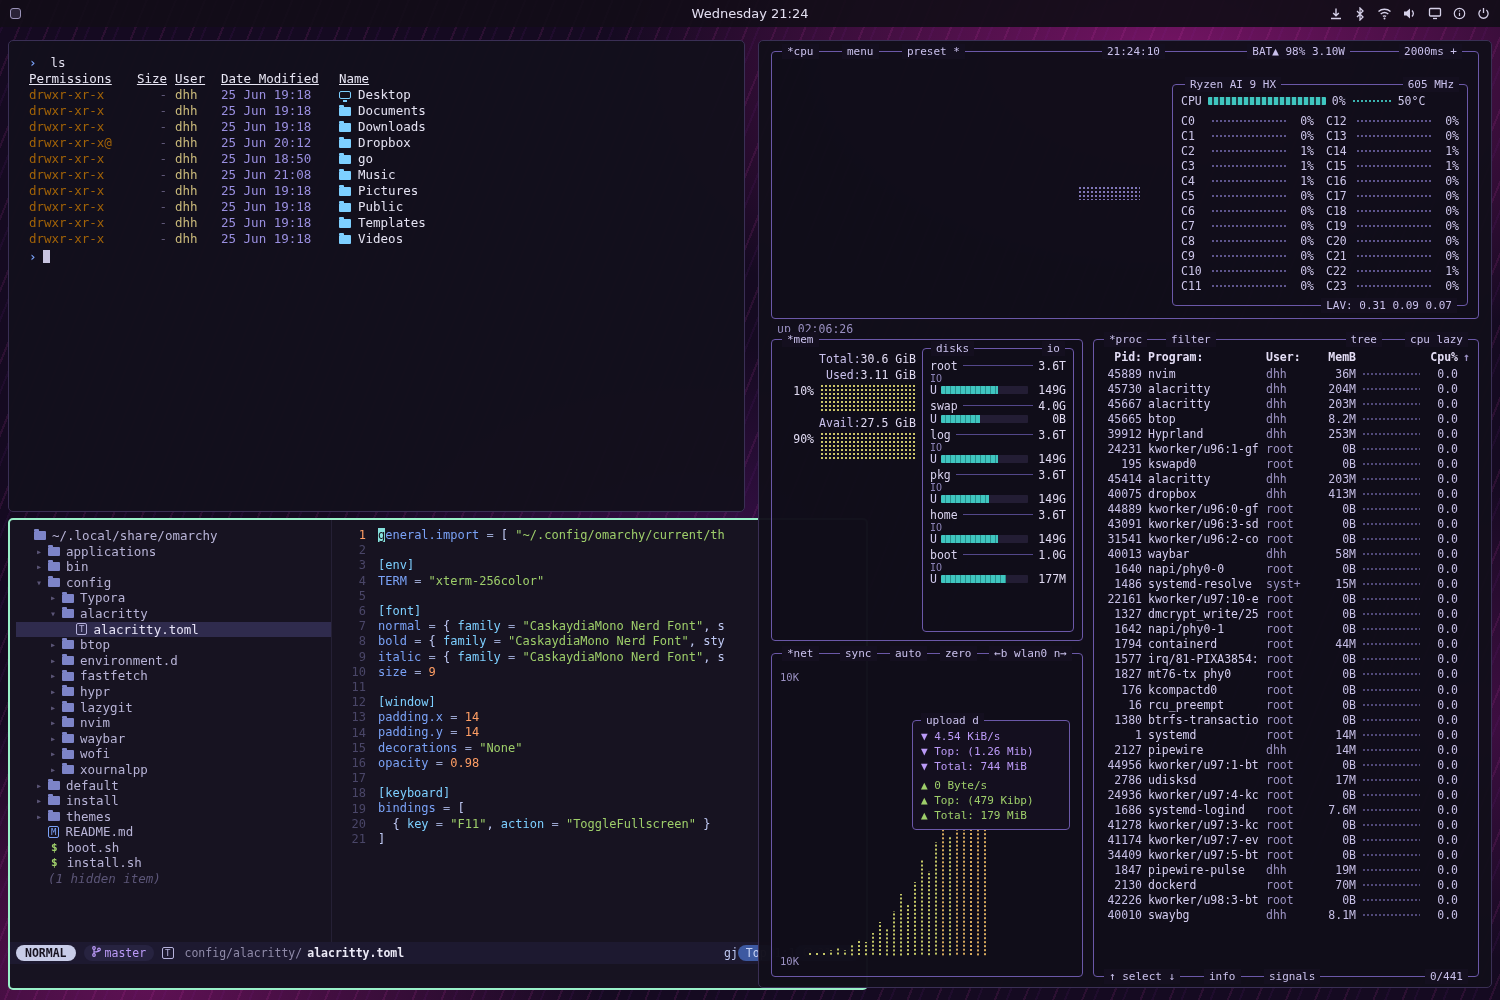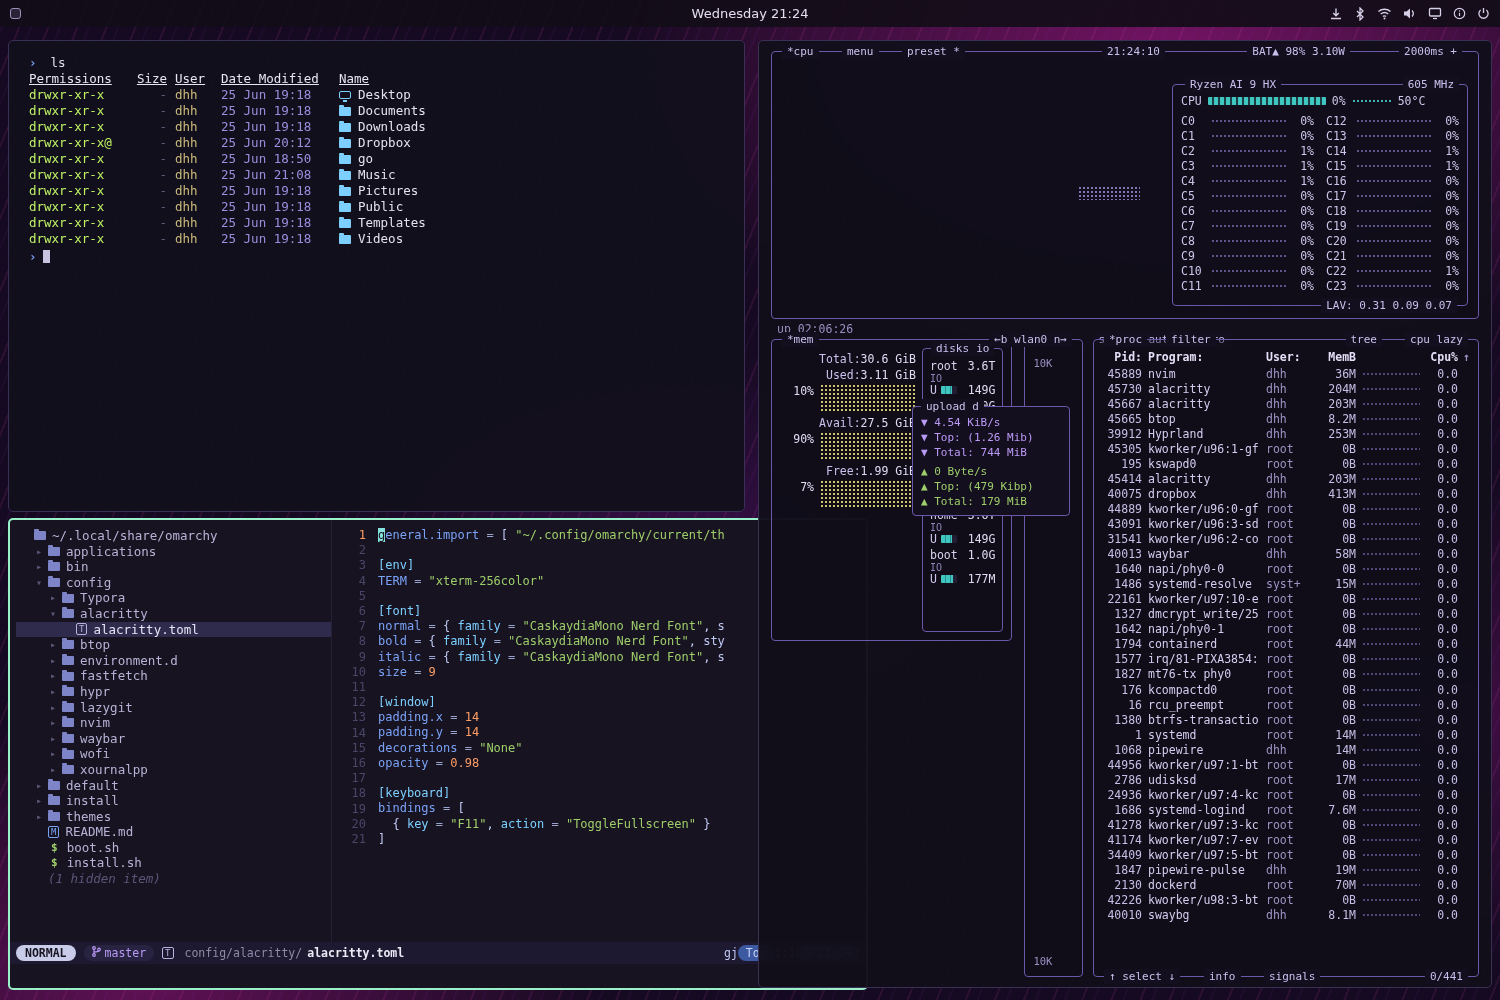--- a/index.html
+++ b/index.html
@@ -29,21 +29,21 @@
   .term1{left:8px;top:40px;width:737px;height:472px;padding:14px 20px;font-size:12.5px;line-height:16px}
   .prompt-sym{color:#7aa2f7;font-weight:bold}
   .cmd{color:#e2e0f0;margin-left:14px}
   .ls-head,.ls-row{display:flex;white-space:pre}
   .ls-head span{color:#e8e6f4;text-decoration:underline}
   .cell-perm{width:104px}
   .cell-size{width:42px;text-align:right;padding-right:8px}
   .cell-user{width:46px}
   .cell-date{width:118px}
   .cell-name{display:flex;align-items:center}
-  .c-perm{color:#bef264}
+  .c-perm{color:#a16207}
   .c-size{color:#5f5878}
   .c-user{color:#c9b97a}
   .c-date{color:#9a8fe0}
   .c-name{color:#e4e2f2}
   .ls-head .cell-size{color:#e8e6f4}
   .fi{display:inline-block;width:12px;height:9px;position:relative;margin-right:7px;border-radius:1px;background:#7dcfff;flex:0 0 auto}
   .fi::before{content:"";position:absolute;top:-2px;left:0;width:5px;height:2px;background:inherit;border-radius:1px 1px 0 0}
   .fi-monitor{background:transparent;border:1.5px solid #7dcfff;height:8px;width:12px;border-radius:2px}
   .fi-monitor::before{top:8px;left:3px;width:4px;height:2px;background:#7dcfff;border-radius:0}
   .blockcur{display:inline-block;width:7px;height:13px;background:#c8c4e0;vertical-align:-2px;margin-left:6px}
@@ -96,21 +96,21 @@
   .meter{height:8px;border-radius:1px;background:repeating-linear-gradient(90deg,#3fc6c0 0 4px,rgba(63,198,192,.25) 4px 6px)}
   .cpu-meter{width:118px}
   .tempdots{width:40px;height:5px;background-image:radial-gradient(rgba(63,198,192,.9) .8px,transparent 1.1px);background-size:4px 4px}
   .core-grid{display:grid;grid-template-columns:1fr 1fr;column-gap:12px;margin-top:4px}
   .core{display:flex;align-items:center;height:15px;gap:4px}
   .cname{width:26px;color:#cdc6ea}
   .cgraph{flex:1;height:4px;background-image:radial-gradient(rgba(110,100,165,.85) .7px,transparent 1px);background-size:4px 4px}
   .cpct{width:24px;text-align:right}
   .upline{height:20px;display:flex;align-items:center;padding-left:6px;color:#9a90c2}
   .lower{flex:1;display:flex;gap:10px;min-height:0}
-  .leftcol{width:312px;display:flex;flex-direction:row;gap:12px;min-height:0}
+  .leftcol{width:312px;display:flex;flex-direction:column;gap:12px;min-height:0}
   .mem-box{height:302px;flex:0 0 auto;display:flex;padding:12px 8px 8px}
   .mem-stats{width:142px;padding-right:6px}
   .mrow{display:flex;justify-content:flex-end;height:16px}
   .mlabel{color:#c9c0ec}
   .mval{color:#e0daf2}
   .msec{margin-bottom:2px}
   .msec .g{display:flex;gap:6px;height:30px;align-items:flex-start}
   .mpct{width:34px;text-align:right;color:#e0daf2}
   .dotg{flex:1;height:28px;background-image:radial-gradient(rgba(213,206,110,.95) 1px,transparent 1.3px);background-size:4px 4px;background-position:0 100%}
   .disks-box{flex:1;border:1px solid #6b58a8;border-radius:4px;position:relative;padding:8px 7px 4px;margin-top:-4px}
@@ -578,30 +578,20 @@
               <div class="msec">
                 <div class="mrow">
                   <span class="mlabel">Avail:</span>
                   <span class="mval">27.5 GiB</span>
                 </div>
                 <div class="g">
                   <span class="mpct">90%</span>
                   <span class="dotg"></span>
                 </div>
               </div>
-              <div class="msec">
-                <div class="mrow">
-                  <span class="mlabel">Free:</span>
-                  <span class="mval">1.99 GiB</span>
-                </div>
-                <div class="g">
-                  <span class="mpct">7%</span>
-                  <span class="dotg"></span>
-                </div>
-              </div>
             </div>
         </div>
         <div class="disks-box">
           <span class="bx-label" style="left:8px">disks</span>
           <span class="bx-label" style="right:8px">io</span>
           <div style="margin-top:2px">
               <div class="disk">
                 <div class="drow1">
                   <span class="dname">root</span>
                   <span class="lead"></span>
@@ -796,21 +786,21 @@
           <div class="prow">
             <span class="p-pid">39912</span>
             <span class="p-prog">Hyprland</span>
             <span class="p-user">dhh</span>
             <span class="p-mem">253M</span>
             <span class="p-gr"></span>
             <span class="p-cpu">0.0</span>
             <span class="p-arrow"></span>
           </div>
           <div class="prow">
-            <span class="p-pid">45305</span>
+            <span class="p-pid">24231</span>
             <span class="p-prog">kworker/u96:1-gf</span>
             <span class="p-user">root</span>
             <span class="p-mem">0B</span>
             <span class="p-gr"></span>
             <span class="p-cpu">0.0</span>
             <span class="p-arrow"></span>
           </div>
           <div class="prow">
             <span class="p-pid">195</span>
             <span class="p-prog">kswapd0</span>
@@ -976,21 +966,21 @@
           <div class="prow">
             <span class="p-pid">1</span>
             <span class="p-prog">systemd</span>
             <span class="p-user">root</span>
             <span class="p-mem">14M</span>
             <span class="p-gr"></span>
             <span class="p-cpu">0.0</span>
             <span class="p-arrow"></span>
           </div>
           <div class="prow">
-            <span class="p-pid">1068</span>
+            <span class="p-pid">2127</span>
             <span class="p-prog">pipewire</span>
             <span class="p-user">dhh</span>
             <span class="p-mem">14M</span>
             <span class="p-gr"></span>
             <span class="p-cpu">0.0</span>
             <span class="p-arrow"></span>
           </div>
           <div class="prow">
             <span class="p-pid">44956</span>
             <span class="p-prog">kworker/u97:1-bt</span>

